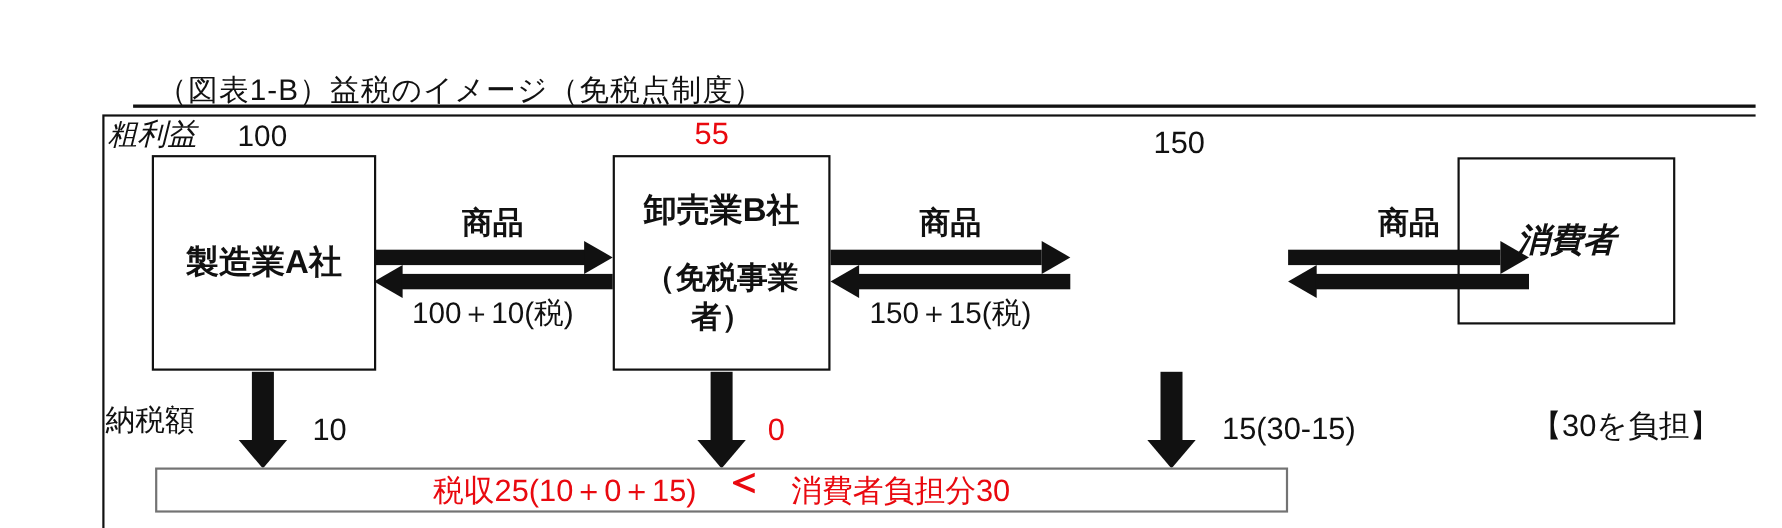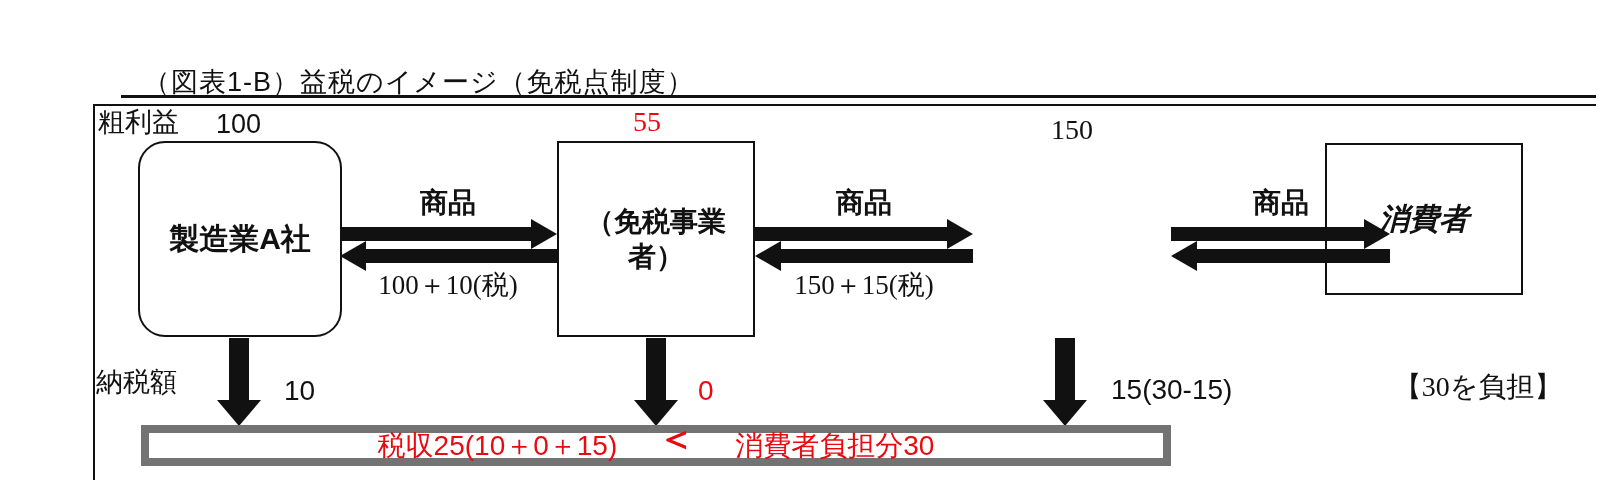--- a/index.html
+++ b/index.html
@@ -3,21 +3,21 @@
 <meta charset="utf-8">
 <style>
   * { margin:12px; padding:0; box-sizing:border-box; }
   html,body { background:#ffffff; }
   .canvas {
     position:relative; width:1620px; height:480px; background:#ffffff;
     font-family:"Liberation Sans","DejaVu Sans",sans-serif; color:#111;
     overflow:hidden;
   }
   .abs { position:absolute; white-space:nowrap; }
-  .cx  { transform:translateX(-50%);font-family:Liberation Serif, serif; }
+  .cx  { transform:translateX(-50%); }
   .title { font-size:27px; letter-spacing:1px; }
   .rule { position:absolute; background:#111; }
   .frame { position:absolute; border:2px solid #111; background:transparent; }
   .node {
     position:absolute; border:2px solid #111; background:#fff;
     display:flex; flex-direction:column; align-items:center; justify-content:center;
     text-align:center; font-weight:bold; font-size:30px; line-height:1.25;
   }
   .node .l2 { font-size:28px; font-weight:bold; }
   .lbl27 { font-size:27px; }
@@ -28,45 +28,46 @@
     border-top:15px solid transparent; border-bottom:15px solid transparent;
     border-left:26px solid #111; }
   .tri-left { position:absolute; width:0; height:0;
     border-top:15px solid transparent; border-bottom:15px solid transparent;
     border-right:26px solid #111; }
   .vshaft { position:absolute; width:20px; background:#111; }
   .tri-down { position:absolute; width:0; height:0;
     border-left:22px solid transparent; border-right:22px solid transparent;
     border-top:26px solid #111; }
   .summary {
-    position:absolute; border:8px solid #737373; background:#fff;
-    display:flex; align-items:center; justify-content:center; gap:16px;
+    position:absolute; border:2px solid #737373; background:#fff;
+    display:flex; align-items:center; justify-content:center; 
   }
   .red { color:#e9090f; }
   .lt  { font-size:38px; font-weight:bold; line-height:1; margin-top:-4px; }
 </style>
 </head>
 <body>
 
 <div class="canvas">
 
   <div class="abs title" style="left:95px; top:16px;">（図表1-B）益税のイメージ（免税点制度）</div>
   <div class="rule" style="left:73px; top:47px; width:1497px; height:3px;"></div>
 
   <div class="frame" style="left:45px; top:56px; width:1518px; height:386px;"></div>
 
-  <div class="abs lbl27" style="left:50px; top:56px;">粗利益</div>
+  <div class="abs lbl27" style="left:50px; top:56px;font-style:italic;">粗利益</div>
   <div class="abs lbl27" style="left:168px; top:61px;">100</div>
   <div class="abs lbl28 red cx" style="left:599px; top:58px;">55</div>
   <div class="abs lbl28 cx" style="left:1024px; top:66px;">150</div>
 
-  <div class="node" style="left:90px; top:93px; width:204px; height:196px;border-radius:27px;">
+  <div class="node" style="left:90px; top:93px; width:204px; height:196px;">
     <span>製造業A社</span>
   </div>
   <div class="node" style="left:509px; top:93px; width:198px; height:196px;">
+    <span>卸売業B社</span>
     <span class="l2">（免税事業者）</span>
   </div>
   <div class="node" style="left:1277px; top:95px; width:198px; height:152px;font-style:italic;">
     <span>消費者</span>
   </div>
 
   <div class="abs goods cx" style="left:400px; top:136px;">商品</div>
   <div class="hbar" style="left:292px; top:179px; width:192px;"></div>
   <div class="tri-right" style="left:483px; top:171px;"></div>
   <div class="tri-left" style="left:292px; top:193px;"></div>

